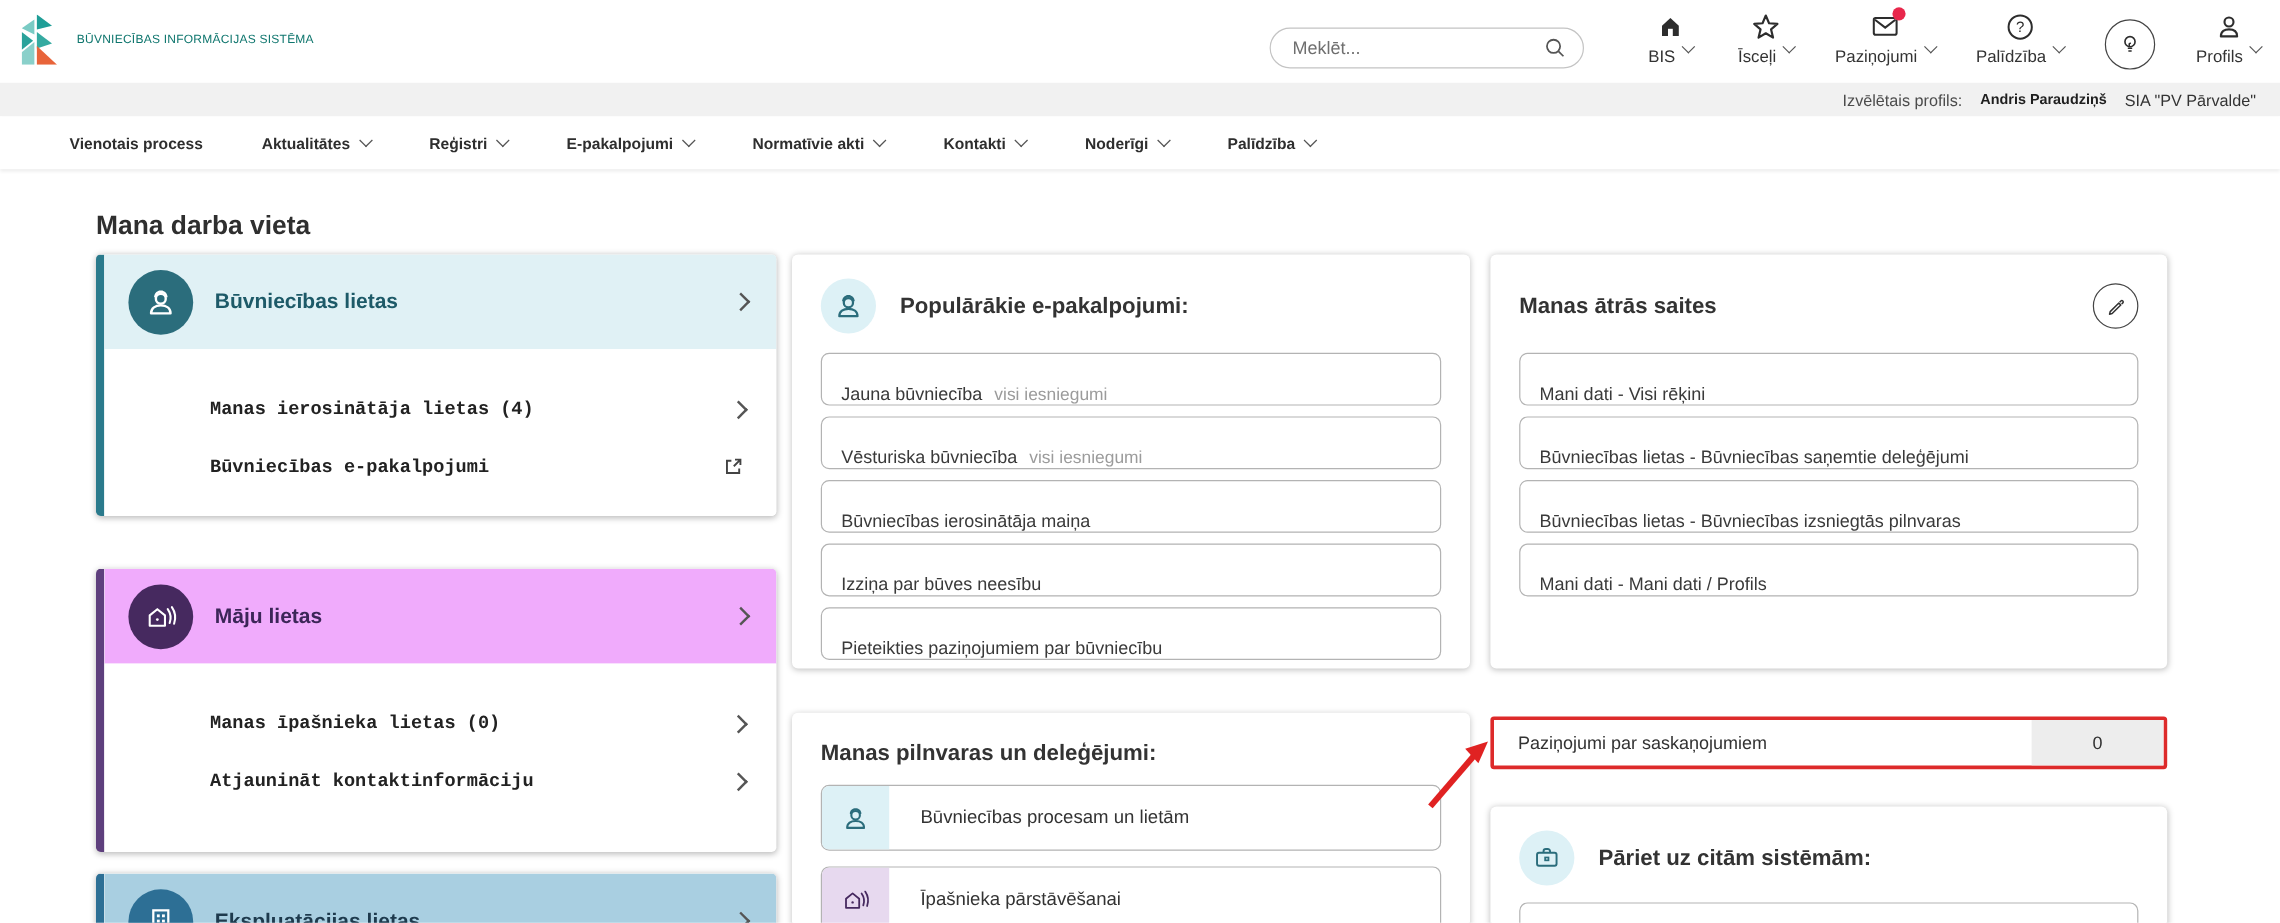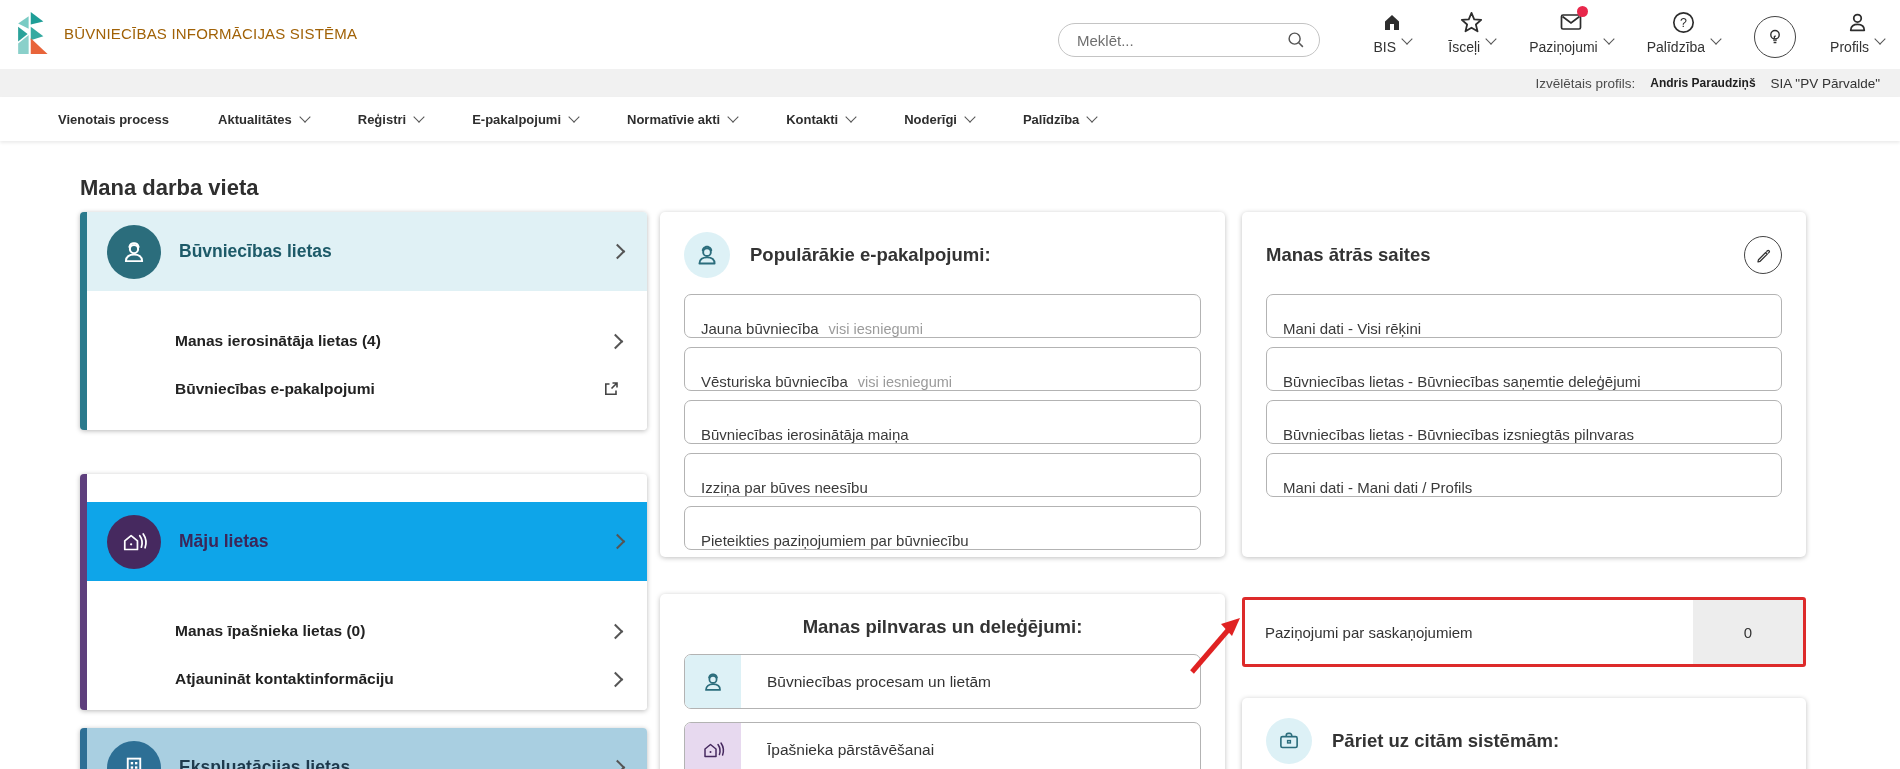--- a/index.html
+++ b/index.html
@@ -3,21 +3,21 @@
 <meta charset="utf-8">
 <style>
   html,body{margin:0;padding:0;}
   body{
     width:1900px;height:769px;position:relative;overflow:hidden;
     background:#ffffff;font-family:"Liberation Sans",sans-serif;color:#333;
   }
   
   .header{position:absolute;top:0;left:0;width:1900px;height:69px;background:#fff;}
   .logo{position:absolute;left:18px;top:12px;display:flex;align-items:center;gap:10px;cursor:pointer;}
-  .logo-text{font-size:15px;color:#a16207;letter-spacing:.2px;}
+  .logo-text{font-size:10px;color:#0f766e;letter-spacing:.2px;}
   .search{position:absolute;left:1058px;top:23px;width:262px;height:34px;border:1px solid #c4c4c4;
     border-radius:18px;display:flex;align-items:center;padding:0 12px 0 16px;box-sizing:border-box;background:#fff;}
   .search input{border:none;outline:none;flex:1;font-size:15px;color:#333;font-family:"Liberation Sans",sans-serif;background:transparent;}
   .search input::placeholder{color:#6f6f6f;}
   .hmenu{position:absolute;right:16px;top:9px;display:flex;align-items:flex-start;gap:34px;}
   .hitem{display:flex;flex-direction:column;align-items:center;gap:4px;cursor:pointer;min-width:44px;}
   .hlabel{display:flex;align-items:flex-start;gap:7px;font-size:14px;color:#333;}
   .chev{width:7px;height:7px;border-right:1.6px solid #555;border-bottom:1.6px solid #555;
     transform:rotate(45deg);margin-top:-4px;display:inline-block;}
   .icon-wrap{position:relative;height:26px;display:flex;align-items:center;}
@@ -39,54 +39,54 @@
   .col{position:absolute;top:212px;}
   .col-left{left:80px;width:567px;}
   .col-mid{left:660px;width:565px;}
   .col-right{left:1242px;width:564px;}
   
   .scard{border-radius:4px;box-shadow:0 1px 5px rgba(0,0,0,.28);overflow:hidden;background:#fff;}
   .scard-header{display:flex;align-items:center;height:79px;padding:0 24px 0 20px;cursor:pointer;}
   .scard-circle{width:54px;height:54px;border-radius:50%;display:flex;align-items:center;justify-content:center;flex:none;}
   .scard-title{margin-left:18px;font-size:17.5px;font-weight:700;flex:1;}
   .chev-r{width:9px;height:9px;border-top:2px solid #555;border-right:2px solid #555;transform:rotate(45deg);flex:none;}
-  .scard-body{background:#fff;padding:26px 0 17px;}
+  .scard-body{background:#fff;padding:26px 0 17px;font-family:Liberation Mono, monospace;}
   .srow{display:flex;align-items:center;height:48px;padding:0 26px 0 88px;font-size:15.5px;font-weight:700;color:#222;cursor:pointer;}
   .srow span{flex:1;}
   .c-teal{border-left:7px solid #2a7a8c;}
   .c-teal .scard-header{background:#e0f1f5;}
   .c-teal .scard-circle{background:#2b6d7c;}
   .c-teal .scard-title{color:#1d5a68;}
   .c-purple{border-left:7px solid #5e3f7d;}
-  .c-purple .scard-header{background:#0ea5e9;margin-top:28px;}
+  .c-purple .scard-header{background:#f0abfc;}
   .c-purple .scard-circle{background:#46295f;}
   .c-purple .scard-title{color:#3c2658;}
   .c-blue{border-left:7px solid #2d6f95;}
   .c-blue .scard-header{background:#a9cfe1;}
   .c-blue .scard-circle{background:#2d6f95;}
   .c-blue .scard-title{color:#1e3a4d;}
   
   .mcard{background:#fff;border-radius:5px;box-shadow:0 1px 5px rgba(0,0,0,.25);padding:20px 24px;box-sizing:border-box;}
   .mhead{display:flex;align-items:center;gap:20px;margin-bottom:16px;}
   .mcircle{width:46px;height:46px;border-radius:50%;background:#ddf1f6;display:flex;align-items:center;justify-content:center;flex:none;}
-  .mtitle{font-size:18.5px;font-weight:700;color:#333;text-align:center;}
+  .mtitle{font-size:18.5px;font-weight:700;color:#333;}
   .btn{height:44px;border:1px solid #b3b3b3;border-radius:7px;display:flex;align-items:flex-end;
     padding:0 16px;font-size:15px;color:#3a3a3a;margin-bottom:9px;background:#fff;cursor:pointer;box-sizing:border-box;}
   .btn .suffix{color:#9b9b9b;margin-left:10px;font-size:14.5px;}
   .ibtn{height:55px;border:1px solid #b3b3b3;border-radius:7px;display:flex;align-items:stretch;
     margin-bottom:13px;background:#fff;cursor:pointer;overflow:hidden;box-sizing:border-box;}
   .iblock{width:56px;display:flex;align-items:center;justify-content:center;flex:none;}
   .iblock.cyan{background:#ddf1f6;}
   .iblock.purple{background:#e7d9ef;}
   .ibtn-label{display:flex;align-items:center;margin-left:26px;font-size:15.5px;color:#333;}
   .qhead{display:flex;align-items:center;justify-content:space-between;margin:4px 0 20px;}
   .edit-btn{width:36px;height:36px;border:1.6px solid #444;border-radius:50%;display:flex;
     align-items:center;justify-content:center;cursor:pointer;background:#fff;}
   
-  .alert-row{height:70px;border:3px solid #dd2a2a;border-radius:3px;display:flex;align-items:stretch;
+  .alert-row{height:44px;border:3px solid #dd2a2a;border-radius:3px;display:flex;align-items:stretch;
     background:#fff;margin:40px 0 31px;cursor:pointer;box-sizing:border-box;overflow:hidden;}
   .alert-label{flex:1;display:flex;align-items:center;padding-left:20px;font-size:15px;color:#333;}
   .alert-count{width:110px;background:#ededed;display:flex;align-items:center;justify-content:center;font-size:15px;color:#333;}
   .arrow-svg{position:absolute;left:1180px;top:608px;pointer-events:none;}
 </style>
 </head>
 <body>
 
 <div class="header">
   <div class="logo">

